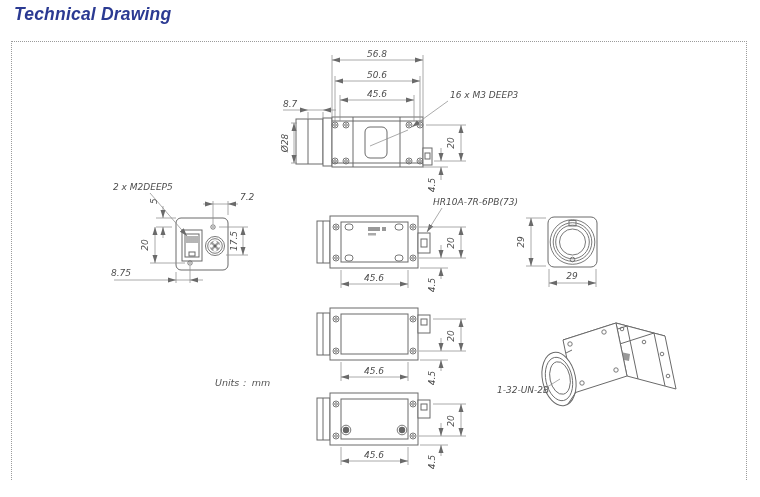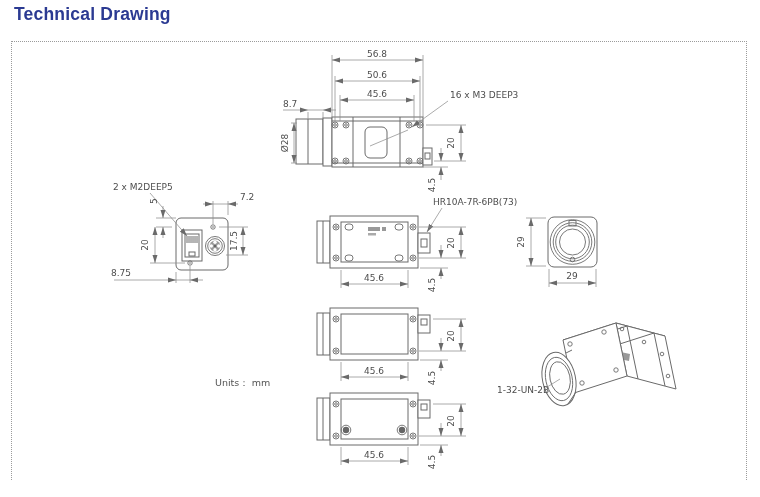--- a/index.html
+++ b/index.html
@@ -1,17 +1,17 @@
 <!DOCTYPE html>
 <html><head>
 <meta charset="utf-8">
 <style>
   html,body{margin:0;padding:0;background:#ffffff;}
   .page{position:relative;width:760px;height:480px;background:#fff;overflow:hidden;
-        font-family:"Liberation Sans","DejaVu Sans",sans-serif;}
+        font-family:"Liberation Sans","DejaVu Sans",sans-serif;font-style:italic;}
   .page-title{position:absolute;left:14px;top:4px;font-size:17.5px;font-weight:bold;
         color:#2b3a92;letter-spacing:.2px;}
   .canvas-box{position:absolute;left:11px;top:41px;width:734px;height:441px;
         border:1px dotted #9b9b9b;background:#fff;}
   svg{position:absolute;left:0;top:0;}
   .obj{stroke:#6a6a6a;stroke-width:1;fill:none;}
   .objf{stroke:#6a6a6a;stroke-width:1;fill:#ffffff;}
   .thin{stroke:#8f8f8f;stroke-width:.75;fill:none;}
   .hole{stroke:#6a6a6a;stroke-width:.9;fill:none;}
   .dim-t{font-family:"DejaVu Sans","Liberation Sans",sans-serif;font-size:9px;fill:#4d4d4d;}

